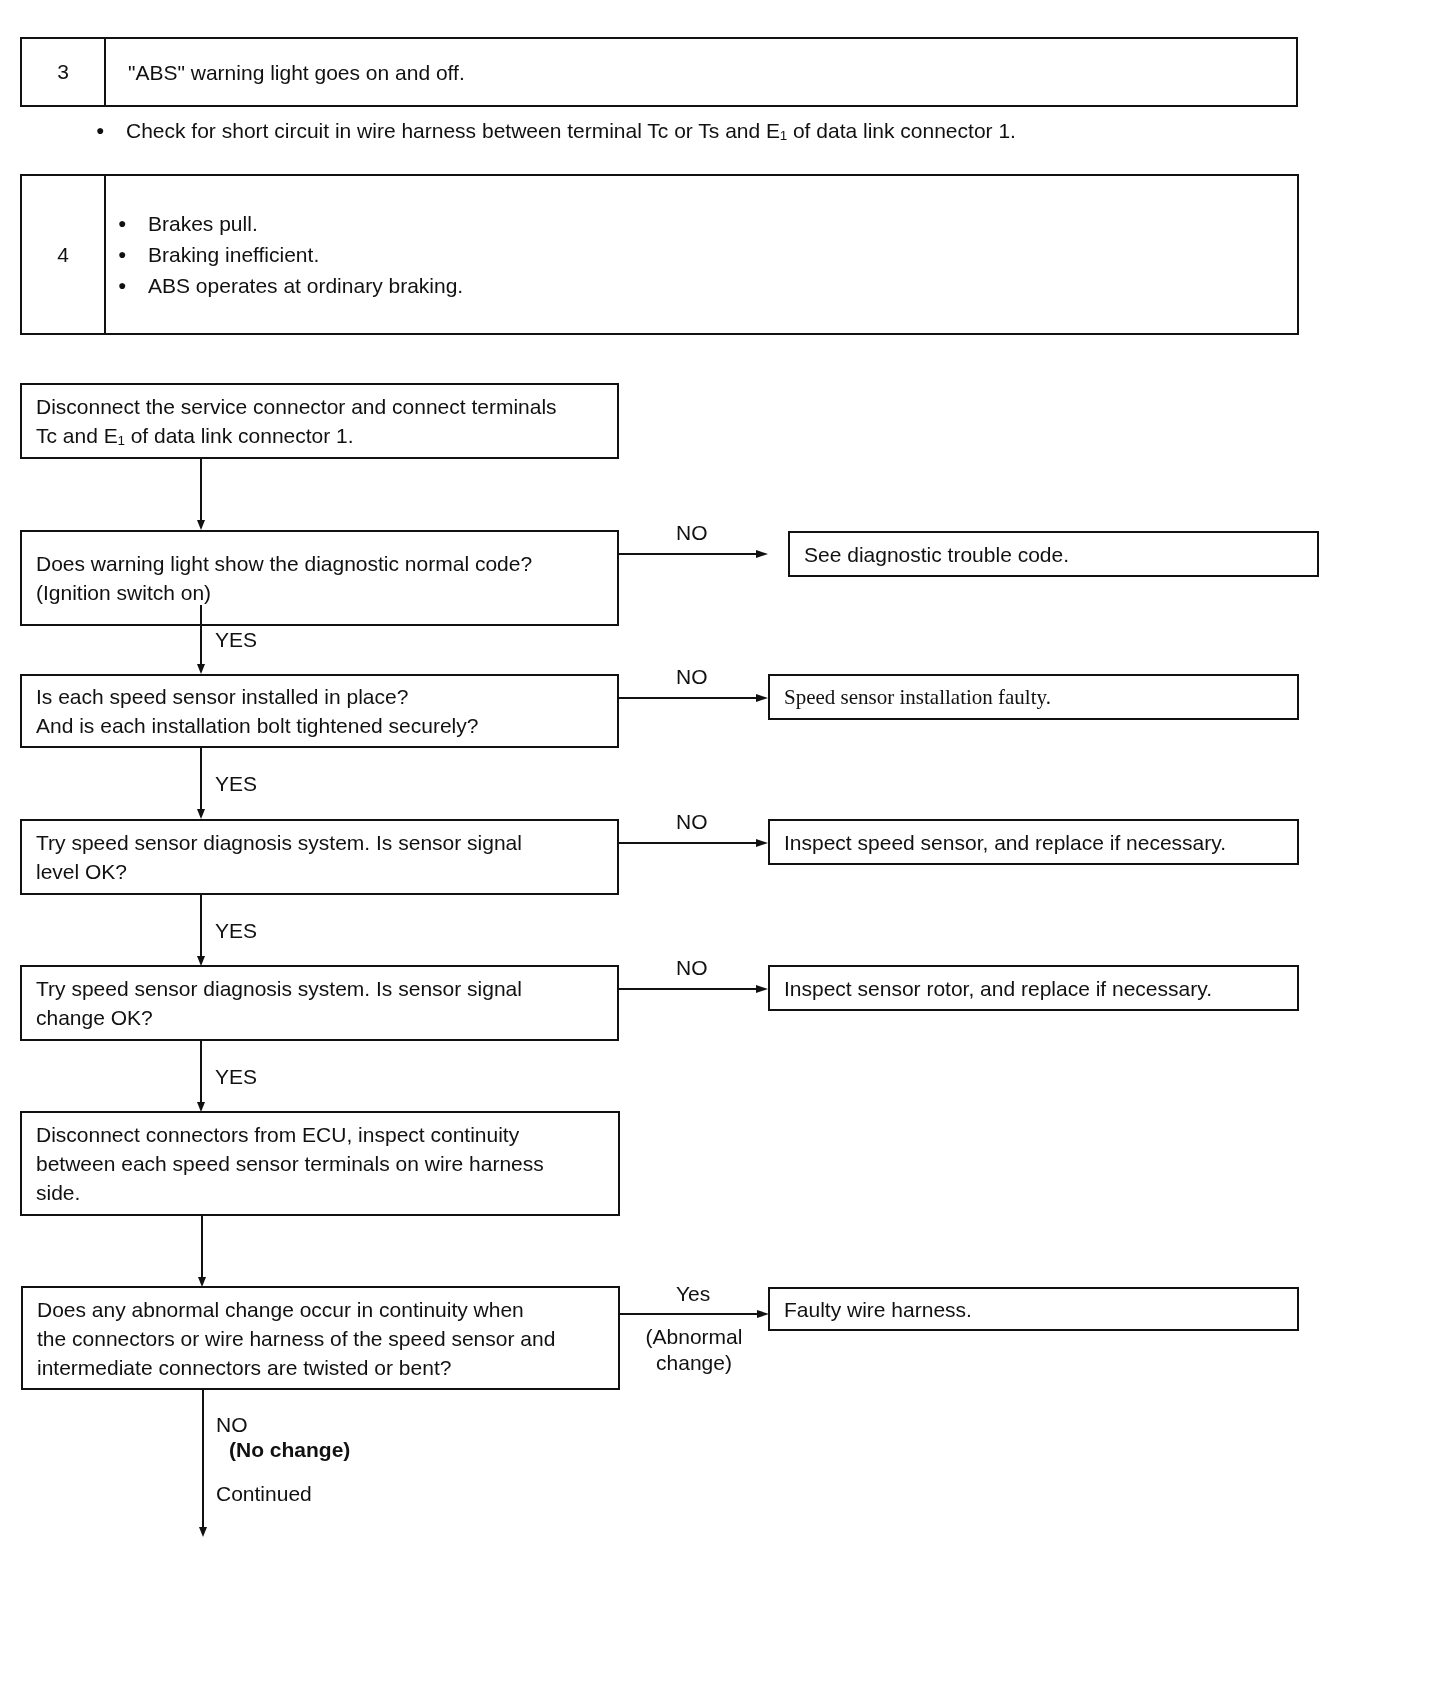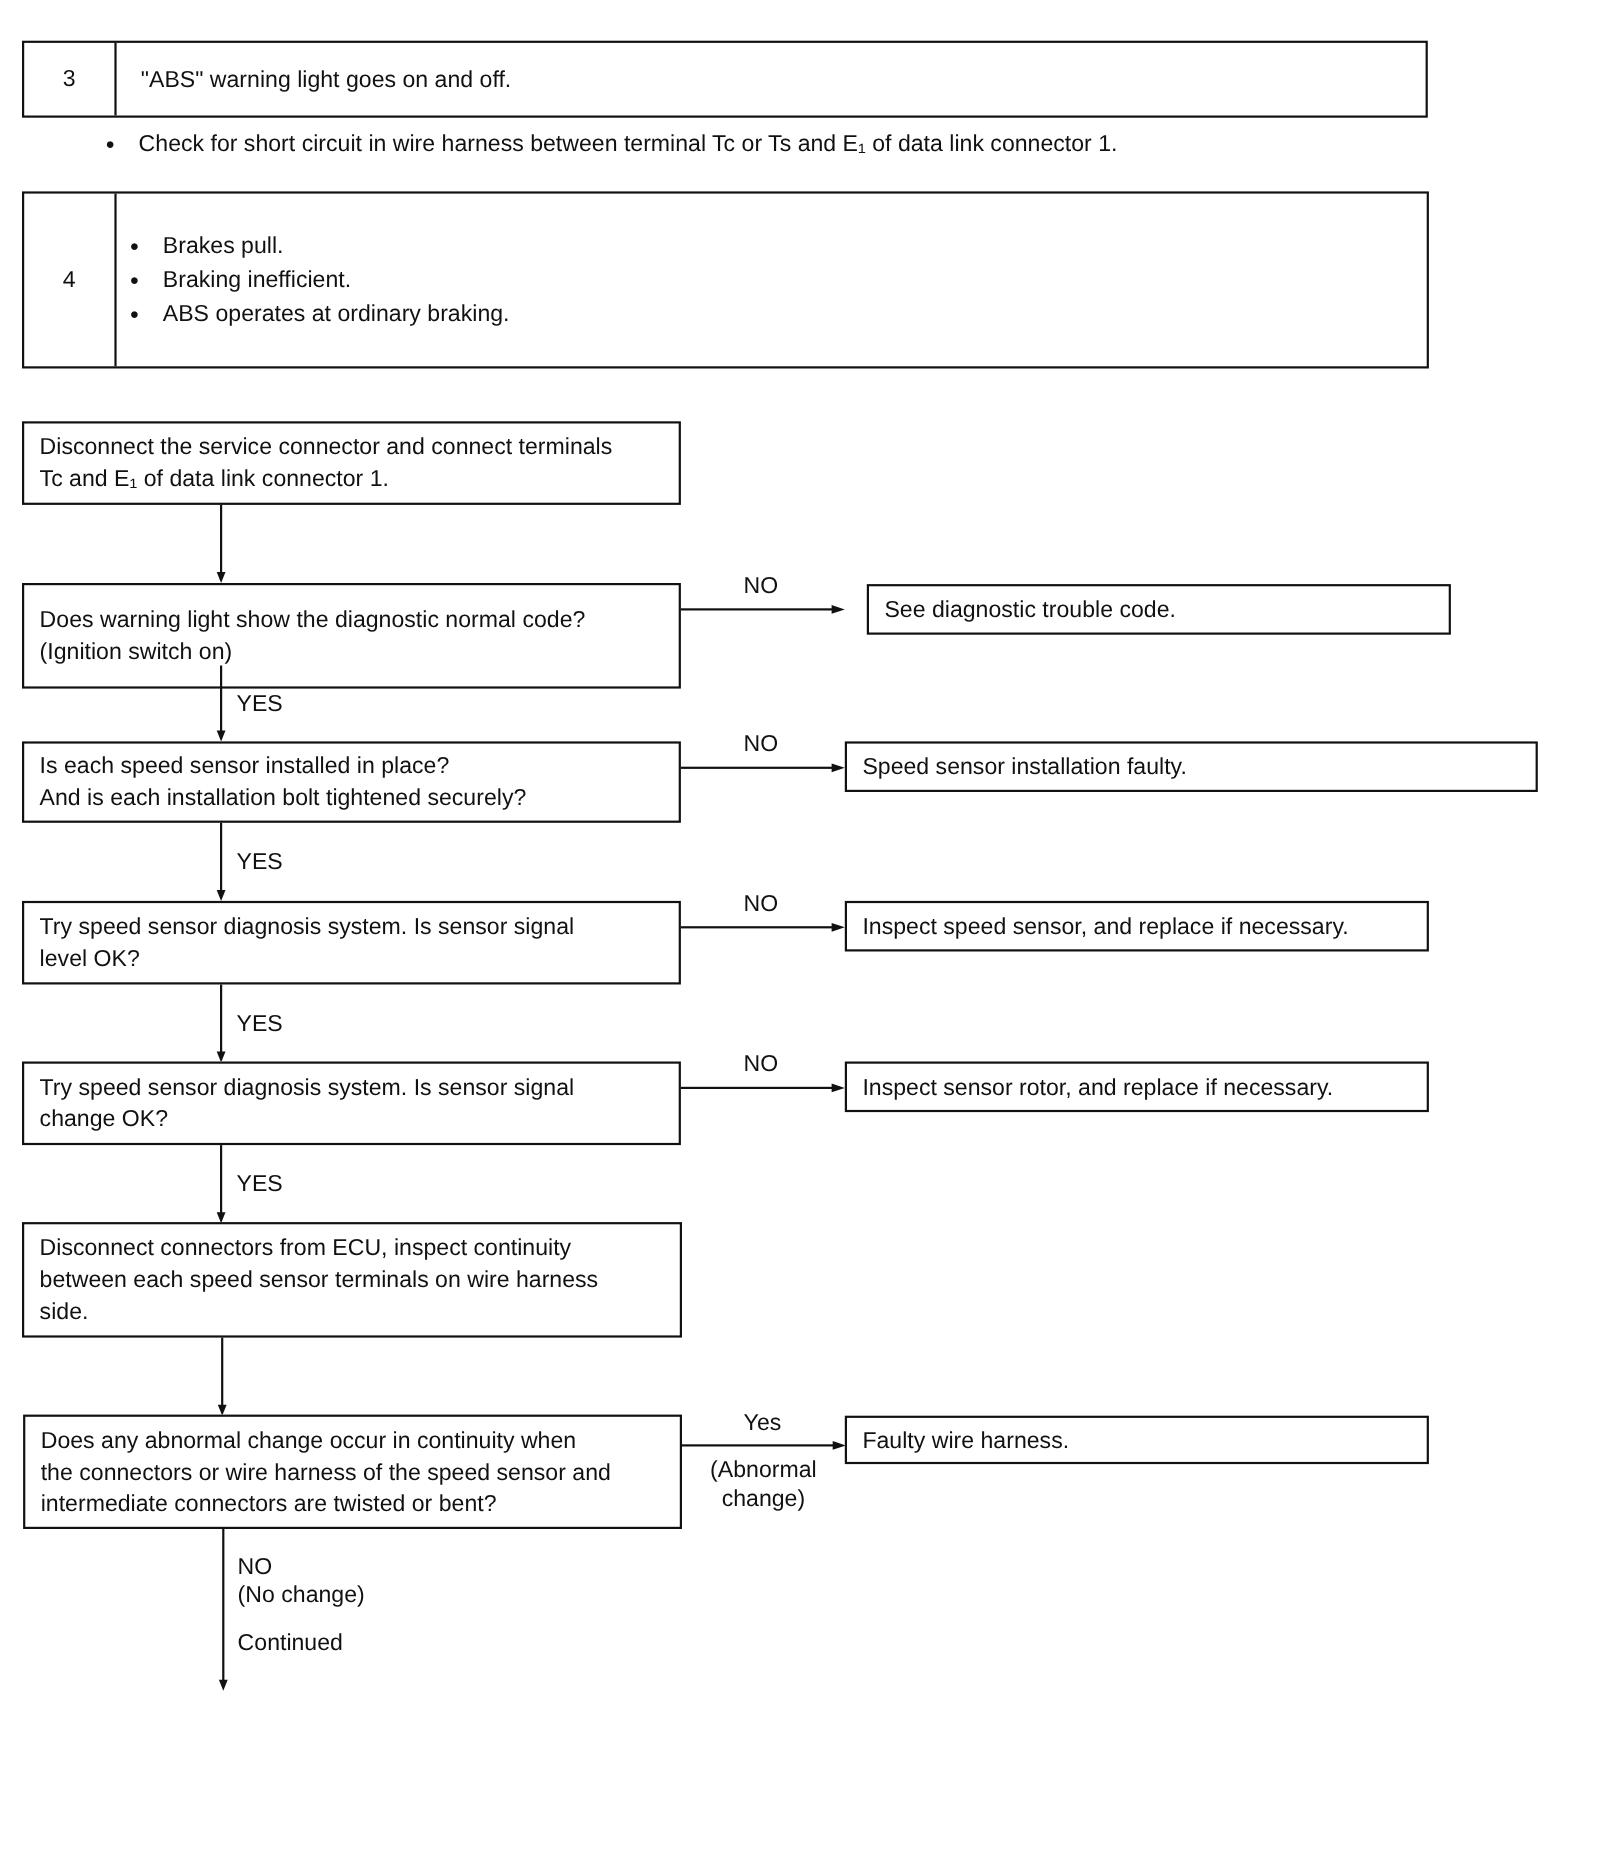--- a/index.html
+++ b/index.html
@@ -70,21 +70,21 @@
 <div class="arrow-down" style="left:197px; top:664px;"></div>
 <div class="lbl" style="left:215px; top:627px;">YES</div>
 
 <div class="box step" style="left:20px; top:674px; width:599px; height:74px;">
   <div class="txt" style="line-height:29px;">Is each speed sensor installed in place?
 And is each installation bolt tightened securely?</div>
 </div>
 <div class="hline" style="left:619px; top:697px; width:138px;"></div>
 <div class="arrow-right" style="left:756px; top:694px;"></div>
 <div class="lbl" style="left:676px; top:664px;">NO</div>
-<div class="box result" style="left:768px; top:674px; width:630px; height:46px;">
+<div class="box result" style="left:768px; top:674px; width:531px; height:46px;font-family:Liberation Serif, serif;">
   <span class="txt">Speed sensor installation faulty.</span>
 </div>
 <div class="vline" style="left:200px; top:748px; height:62px;"></div>
 <div class="arrow-down" style="left:197px; top:809px;"></div>
 <div class="lbl" style="left:215px; top:771px;">YES</div>
 
 <div class="box step" style="left:20px; top:819px; width:599px; height:76px;">
   <div class="txt" style="line-height:29px;">Try speed sensor diagnosis system. Is sensor signal
 level OK?</div>
 </div>
@@ -129,14 +129,14 @@
 <div class="arrow-right" style="left:757px; top:1310px;"></div>
 <div class="lbl" style="left:676px; top:1281px;">Yes</div>
 <div class="lbl lbl-c" style="left:630px; top:1324px; width:128px; white-space:pre-line;">(Abnormal
 change)</div>
 <div class="box result" style="left:768px; top:1287px; width:531px; height:44px;">
   <span class="txt">Faulty wire harness.</span>
 </div>
 <div class="vline" style="left:202px; top:1390px; height:138px;"></div>
 <div class="arrow-down" style="left:199px; top:1527px;"></div>
 <div class="lbl" style="left:216px; top:1412px;">NO</div>
-<div class="lbl" style="left:216px; top:1437px;">(No change)</div>
+<div class="lbl" style="left:229px; top:1437px;font-weight:bold;">(No change)</div>
 <div class="lbl" style="left:216px; top:1481px;">Continued</div>
 
 </body></html>

